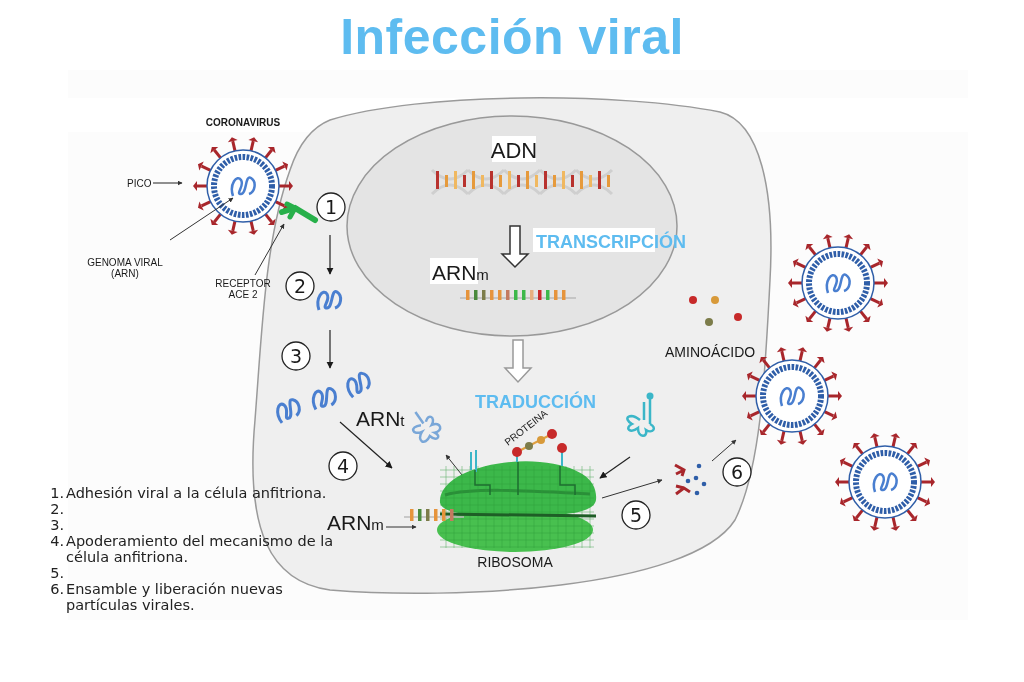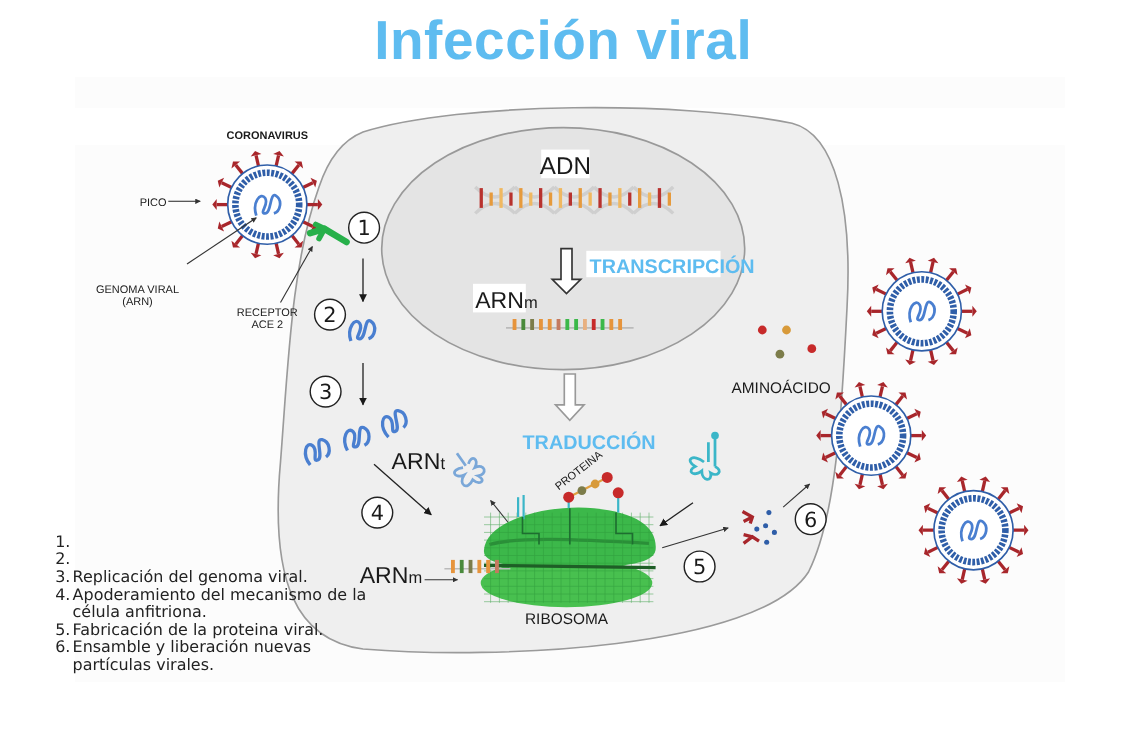--- a/index.html
+++ b/index.html
@@ -292,33 +292,32 @@
   </g>
 
   <use href="#virus" x="838" y="283"></use>
   <use href="#virus" x="792" y="396"></use>
   <use href="#virus" x="885" y="482"></use>
 </svg>
 
 <div id="legend">
     <div class="item">
       <span class="num">1.</span>
+      <span>Adhesión viral a la célula anfitriona.</span>
     </div>
     <div class="item">
       <span class="num">2.</span>
     </div>
     <div class="item">
       <span class="num">3.</span>
-      <span>Replicación del genoma viral.</span>
     </div>
     <div class="item">
       <span class="num">4.</span>
       <span>Apoderamiento del mecanismo de la célula anfitriona.</span>
     </div>
     <div class="item">
       <span class="num">5.</span>
-      <span>Fabricación de la proteina viral.</span>
     </div>
     <div class="item">
       <span class="num">6.</span>
       <span>Ensamble y liberación nuevas partículas virales.</span>
     </div>
   </div>
 
 </body></html>

